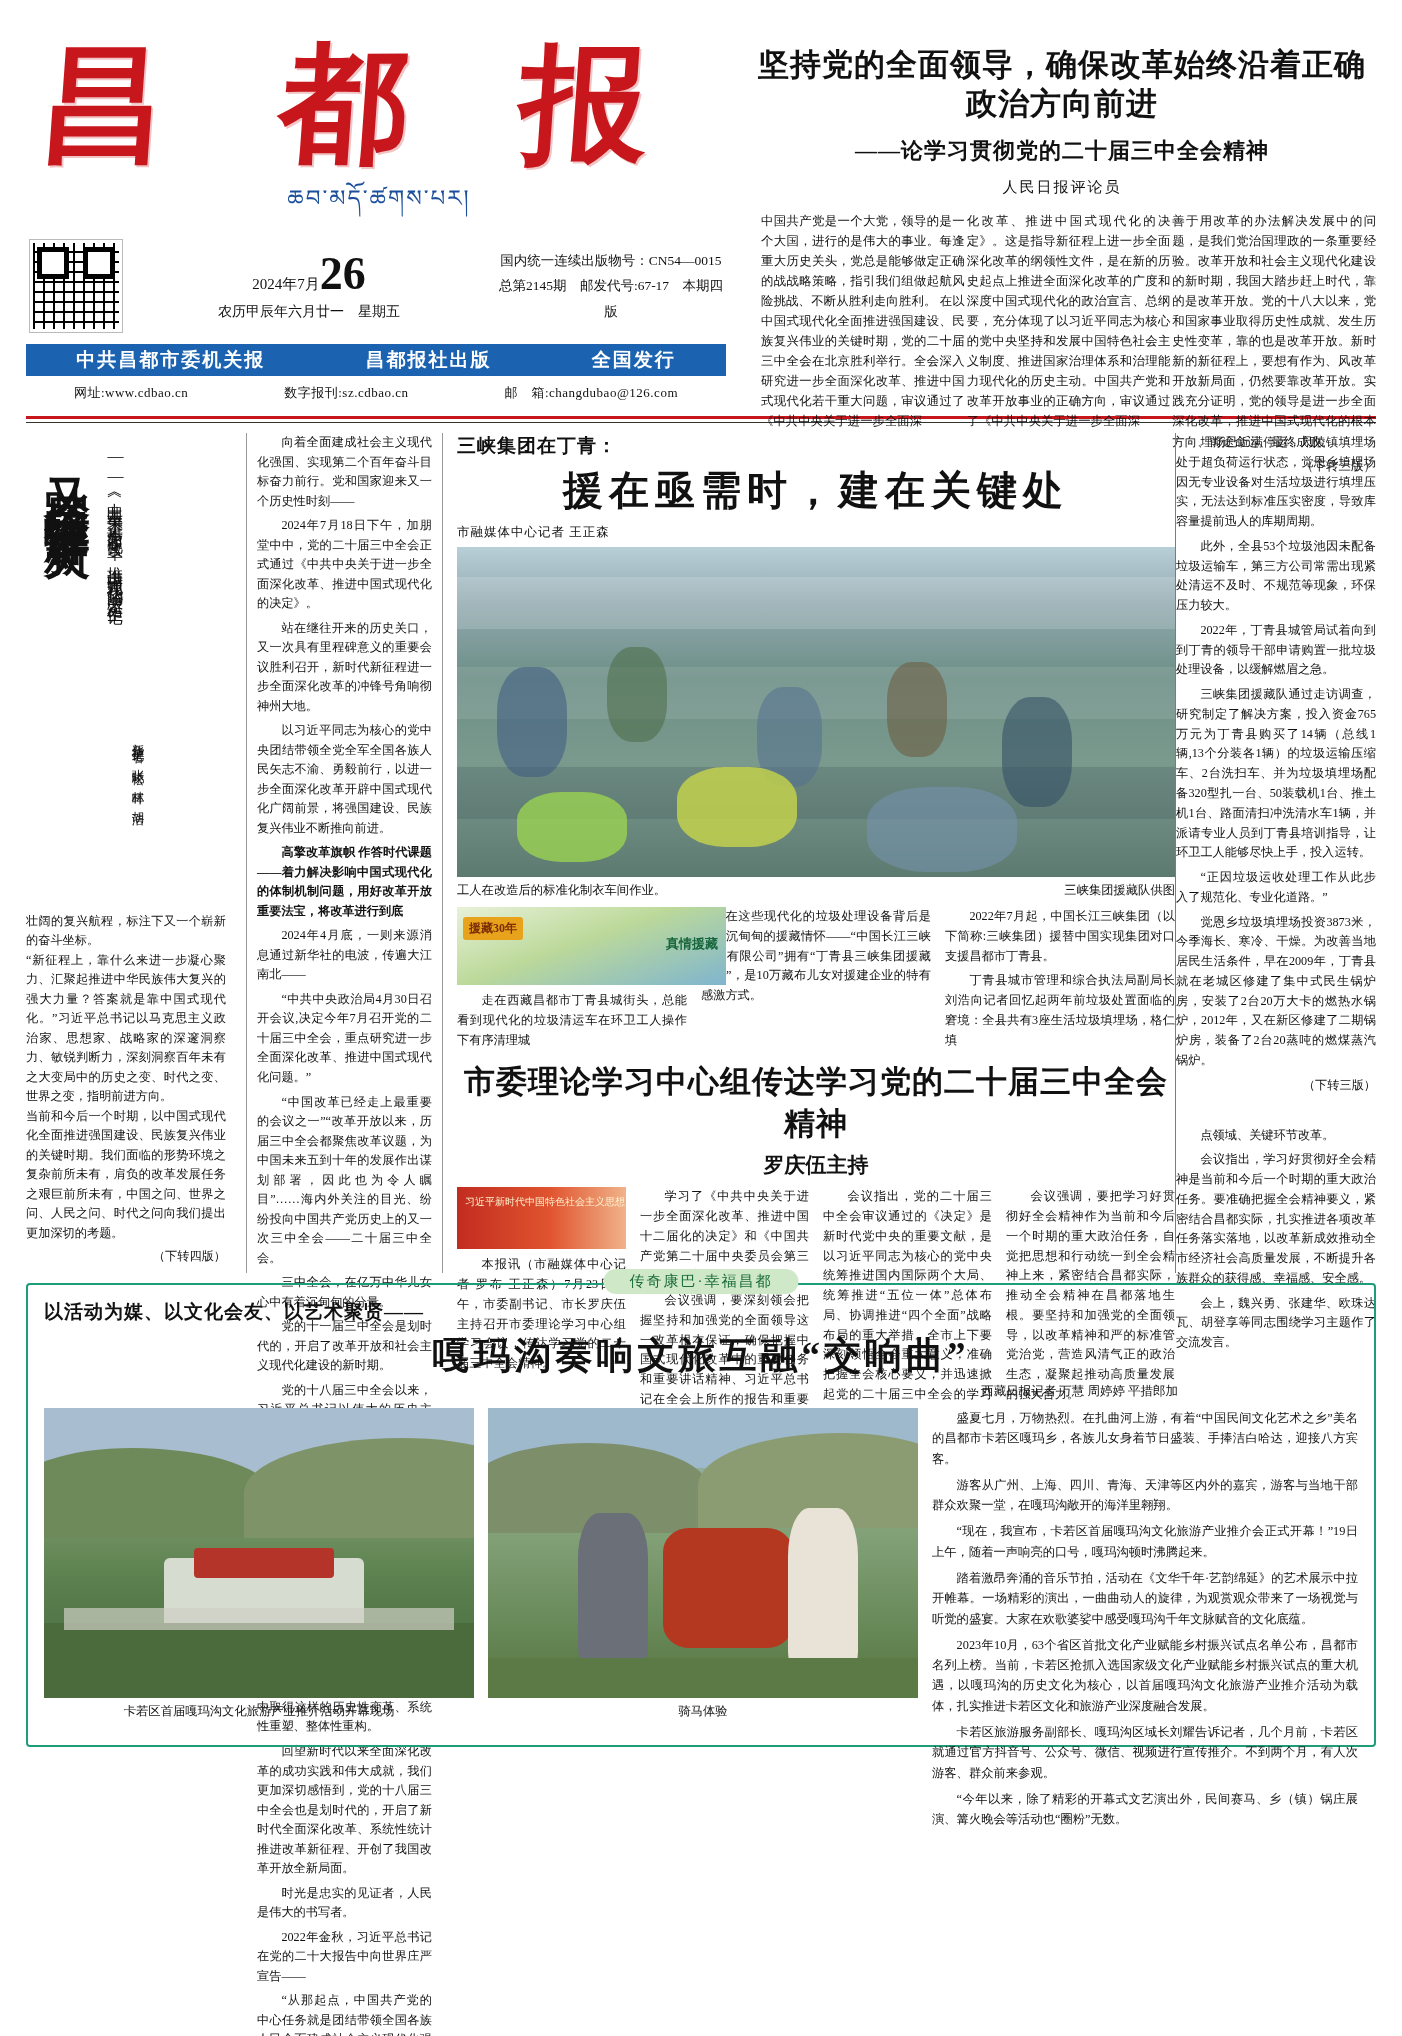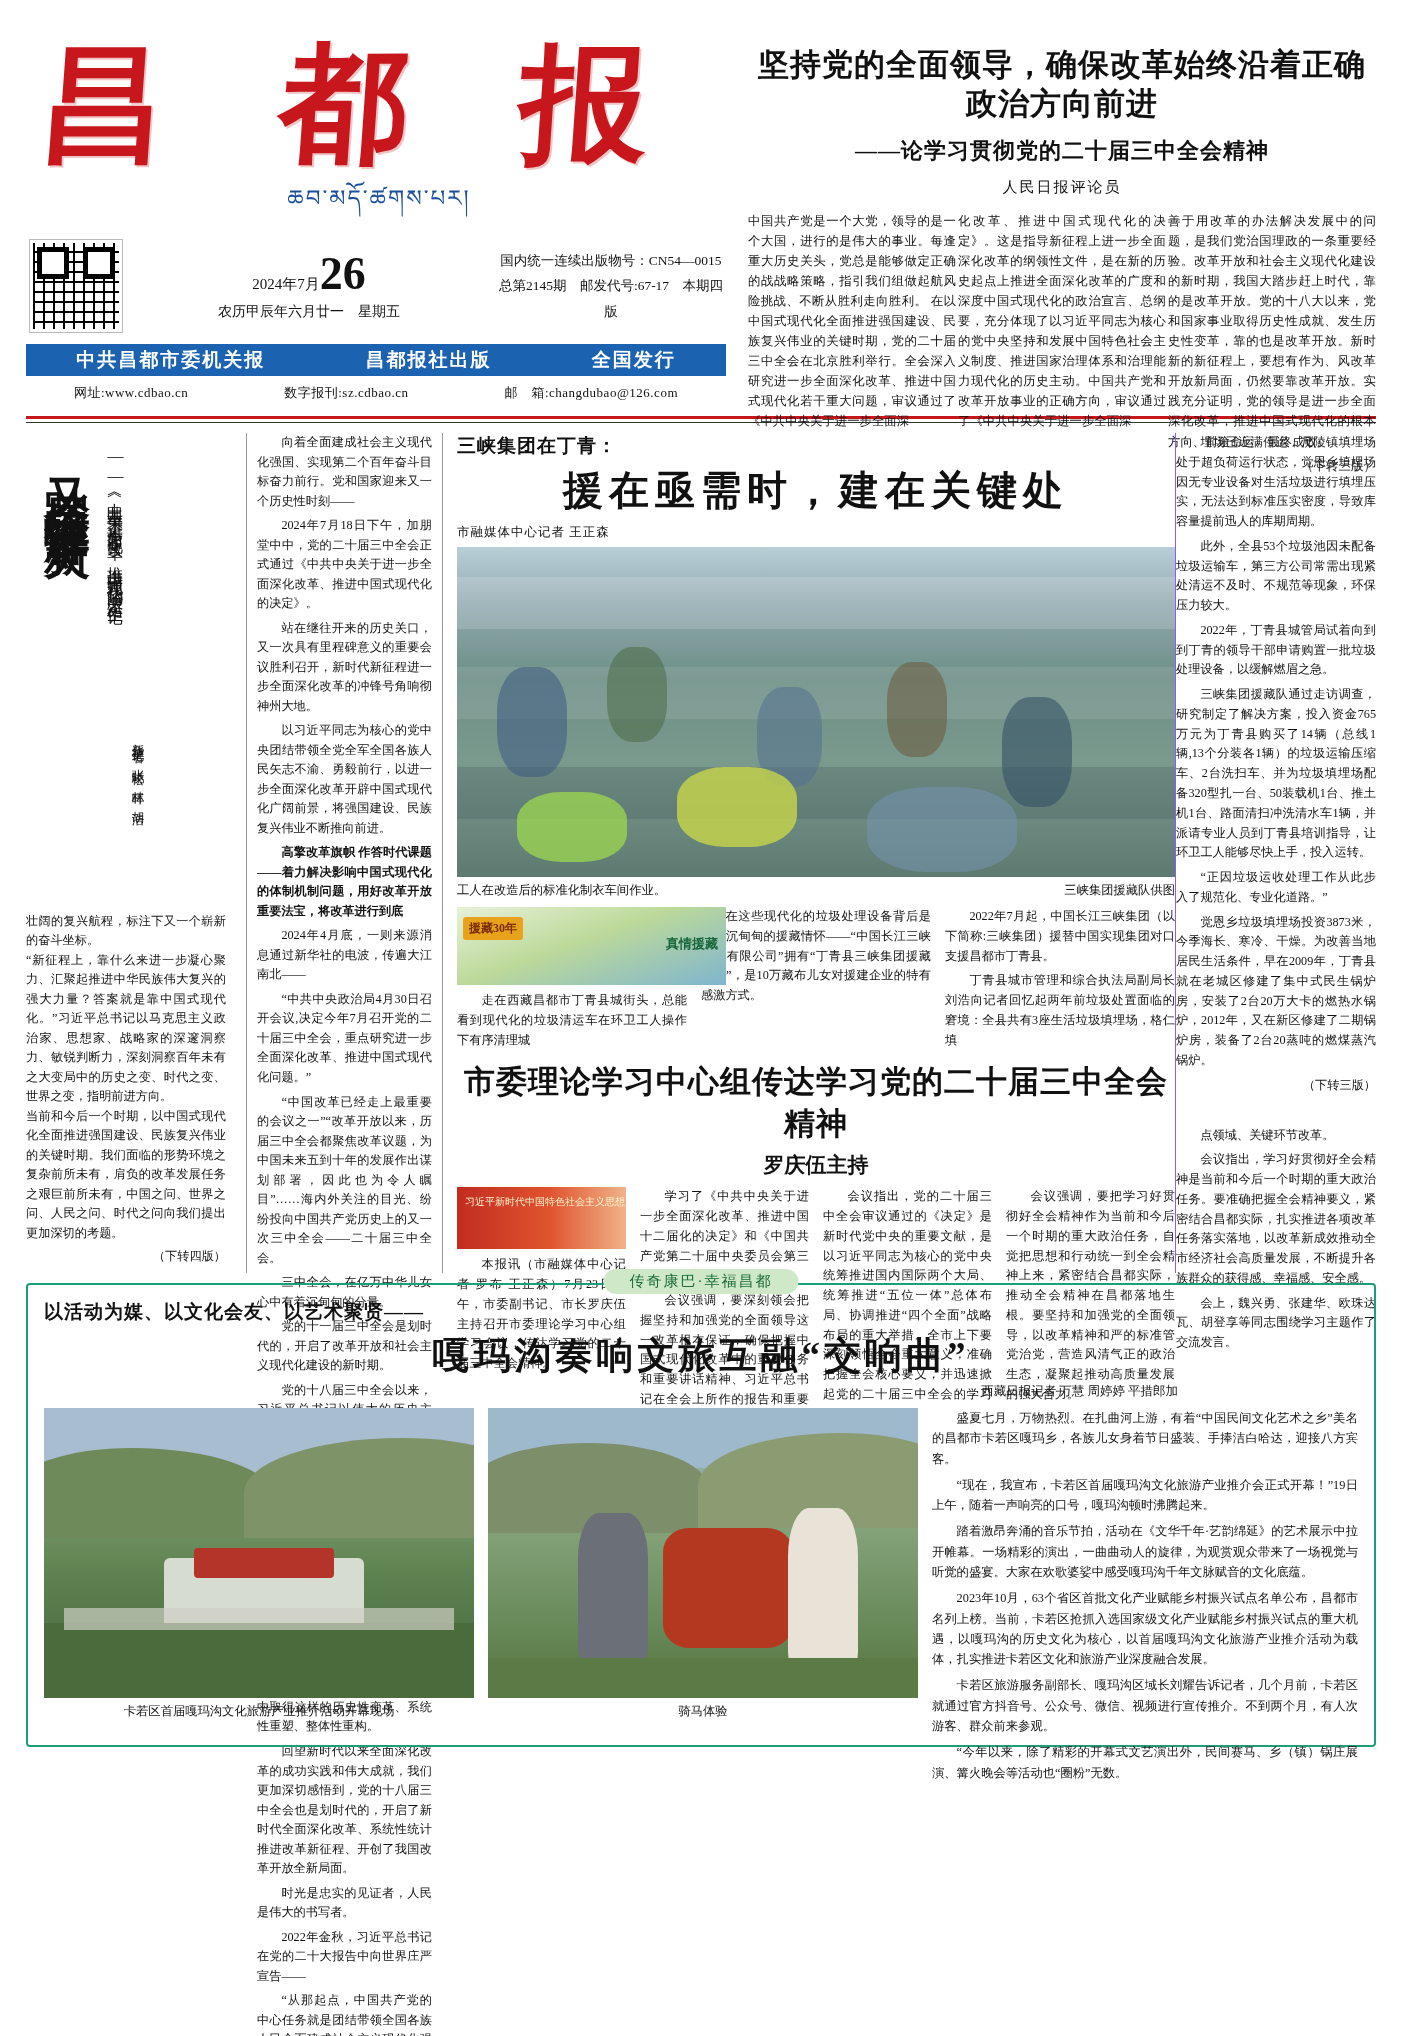--- a/index.html
+++ b/index.html
@@ -154,20 +154,21 @@
   .lead-byline {
     text-align: center;
     font-size: 15px;
     margin-top: 12px;
     letter-spacing: 2px;
   }
   .lead-cols {
     display: flex;
     margin-top: 14px;
     gap: 2px;
+    margin-left: 13px;
   }
   .lead-cols .col {
     flex: 1;
     font-size: 12.4px;
     line-height: 1.62;
     text-align: justify;
     text-justify: inter-ideograph;
   }
   .jump {
     text-align: right;
@@ -652,20 +653,21 @@
           <div class="ph-fig" style="left:210px;top:25px;width:260px;height:95px;background:#8b9c72;border-radius:55% 45% 0 0;"></div>
           <div class="ph-fig" style="left:90px;top:105px;width:70px;height:150px;background:#6a6f78;border-radius:30% 30% 10% 10%;"></div>
           <div class="ph-fig" style="left:175px;top:120px;width:130px;height:120px;background:#b4371f;border-radius:20%;"></div>
           <div class="ph-fig" style="left:300px;top:100px;width:70px;height:160px;background:#e8e3d6;border-radius:30% 30% 10% 10%;"></div>
           <div class="ph-fig" style="left:0;top:250px;width:430px;height:40px;background:#5c7a45;border-radius:0;"></div>
         </div>
         <div class="b-cap">骑马体验</div>
       </div>
       <div class="b-text">
         <p>盛夏七月，万物热烈。在扎曲河上游，有着“中国民间文化艺术之乡”美名的昌都市卡若区嘎玛乡，各族儿女身着节日盛装、手捧洁白哈达，迎接八方宾客。</p>
+        <p>游客从广州、上海、四川、青海、天津等区内外的嘉宾，游客与当地干部群众欢聚一堂，在嘎玛沟敞开的海洋里翱翔。</p>
         <p>“现在，我宣布，卡若区首届嘎玛沟文化旅游产业推介会正式开幕！”19日上午，随着一声响亮的口号，嘎玛沟顿时沸腾起来。</p>
         <p>踏着激昂奔涌的音乐节拍，活动在《文华千年·艺韵绵延》的艺术展示中拉开帷幕。一场精彩的演出，一曲曲动人的旋律，为观赏观众带来了一场视觉与听觉的盛宴。大家在欢歌婆娑中感受嘎玛沟千年文脉赋音的文化底蕴。</p>
         <p>2023年10月，63个省区首批文化产业赋能乡村振兴试点名单公布，昌都市名列上榜。当前，卡若区抢抓入选国家级文化产业赋能乡村振兴试点的重大机遇，以嘎玛沟的历史文化为核心，以首届嘎玛沟文化旅游产业推介活动为载体，扎实推进卡若区文化和旅游产业深度融合发展。</p>
         <p>卡若区旅游服务副部长、嘎玛沟区域长刘耀告诉记者，几个月前，卡若区就通过官方抖音号、公众号、微信、视频进行宣传推介。不到两个月，有人次游客、群众前来参观。</p>
         <p>“今年以来，除了精彩的开幕式文艺演出外，民间赛马、乡（镇）锅庄展演、篝火晚会等活动也“圈粉”无数。</p>
       </div>
     </div>
   </div>
 
 </div>

